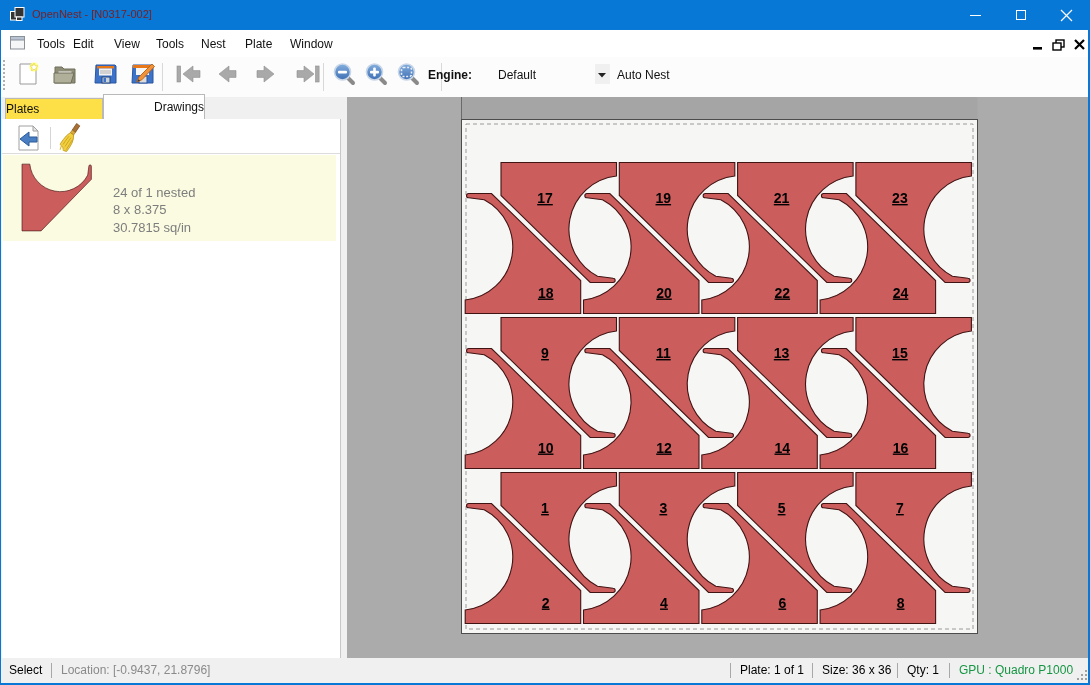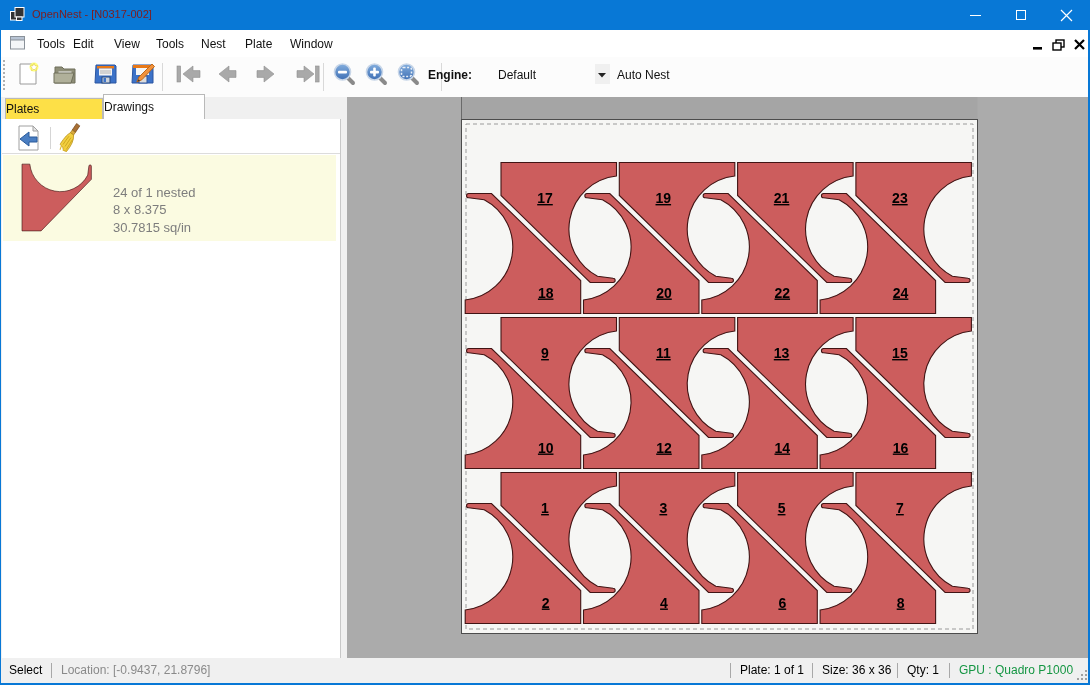--- a/index.html
+++ b/index.html
@@ -13,21 +13,21 @@
 .mi { position:absolute; top:7px; font-size:12px; color:#111; }
 
 #toolbar { left:1px; top:57px; width:1088px; height:40px; background:#fcfcfc; }
 .tsep { position:absolute; top:6px; width:1px; height:28px; background:#d9d9d9; }
 
 #tabzone { left:1px; top:97px; width:347px; height:23px; background:#f0f0f0; }
 #plates-tab { left:5px; top:98px; width:98px; height:22px; background:#fde047;
   border:1px solid #b9b9b9; border-bottom:none; font-size:12px; text-align:left;
   line-height:21px; color:#111; }
 #drawings-tab { left:103px; top:94px; width:102px; height:26px; background:#fff;
-  border:1px solid #b9b9b9; border-bottom:none; font-size:12px; text-align:left;
+  border:1px solid #b9b9b9; border-bottom:none; font-size:12px; text-align:right;
   line-height:24px; color:#111; }
 #panelbg { left:1px; top:120px; width:347px; height:538px; background:#f0f0f0; }
 #panel { left:2px; top:119px; width:339px; height:539px; background:#fff;
   border-right:1px solid #c8c8c8; }
 #panelsep { left:2px; top:153px; width:338px; height:1px; background:#dcdcdc; }
 #ptsep { left:50px; top:127px; width:1px; height:22px; background:#d5d5d5; }
 #item { left:3px; top:155px; width:333px; height:86px; background:#fbfbe1; }
 #item .t1 { position:absolute; left:110px; top:7px; font-size:13.5px; font-weight:bold; color:#000; }
 #item .t2 { position:absolute; left:110px; font-size:13px; color:#7d7d7d; }
 

